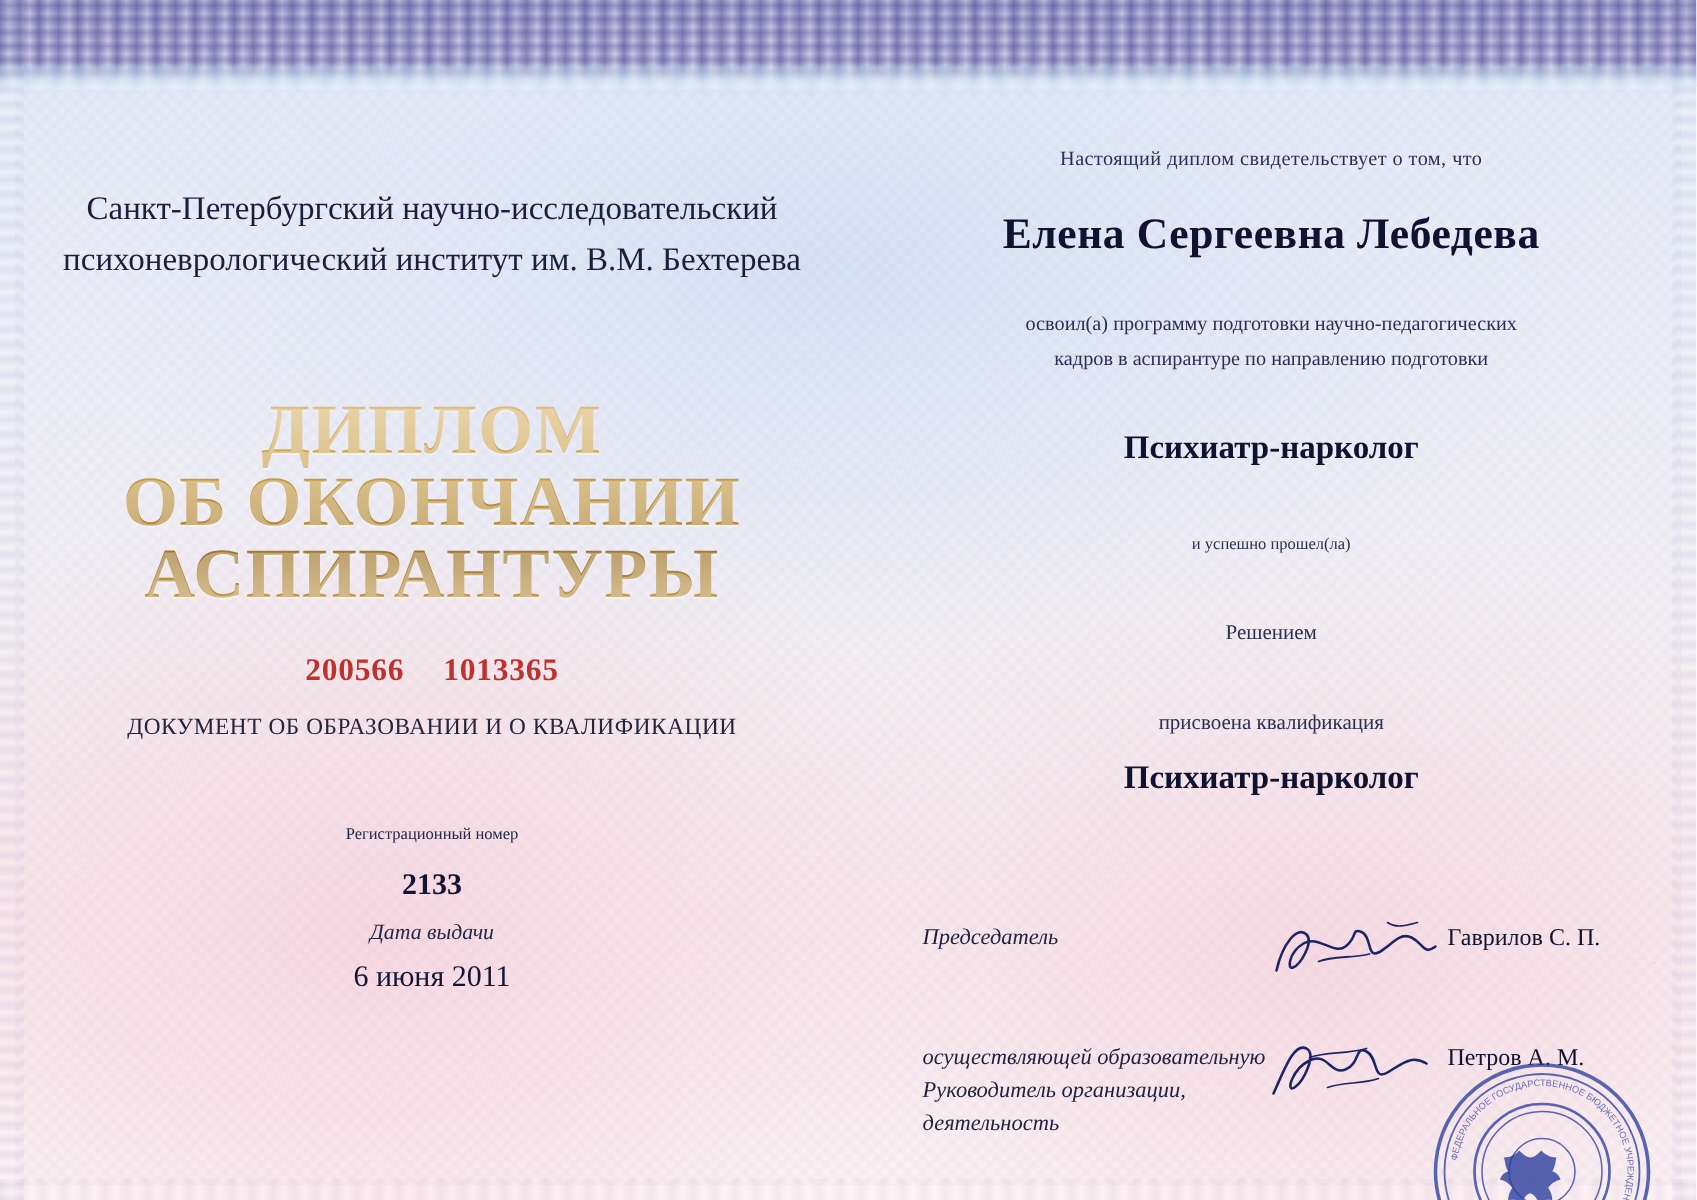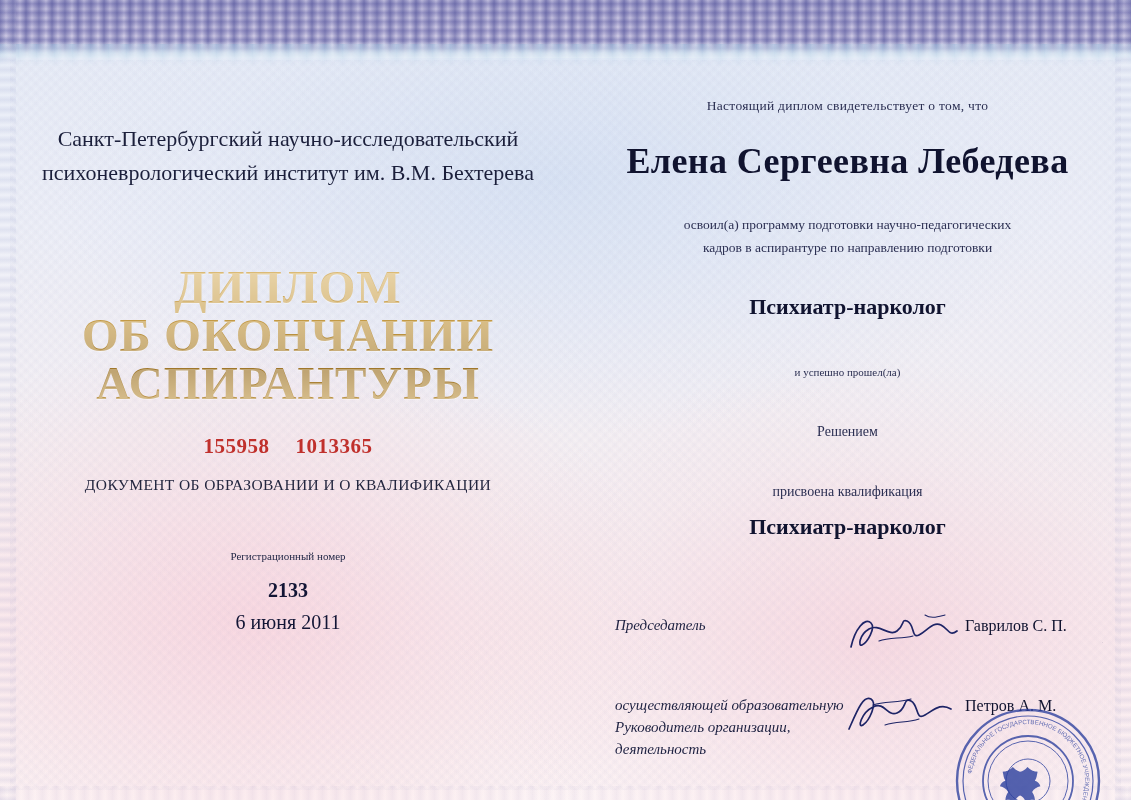--- a/index.html
+++ b/index.html
@@ -198,21 +198,21 @@
 
   
   .rc-intro {
     margin-top: 28px;
     font-size: 13.5px;
     color: #2b2f52;
     letter-spacing: 0.3px;
   }
   .rc-name {
     margin-top: 26px;
-    font-size: 36px;
+    font-size: 29px;
     font-weight: bold;
     color: #10132f;
     letter-spacing: 0.4px;
   }
   .rc-program {
     margin-top: 32px;
     font-size: 13.5px;
     line-height: 1.7;
     color: #2b2f52;
   }
@@ -320,28 +320,29 @@
 
     <div class="title-block">
       <div class="big-title">
         <span class="l1">ДИПЛОМ</span>
         <span class="l2">ОБ ОКОНЧАНИИ</span>
         <span class="l3">АСПИРАНТУРЫ</span>
       </div>
     </div>
 
     <div class="serial">
-      <span>155958</span><span class="gap"></span><span>1013365</span>
+      <span>200566</span><span class="gap"></span><span>1013365</span>
     </div>
 
     <div class="doc-caption">ДОКУМЕНТ ОБ ОБРАЗОВАНИИ И О КВАЛИФИКАЦИИ</div>
 
     <div class="reg-label">Регистрационный номер</div>
     <div class="reg-number">2133</div>
 
+    <div class="date-label">Дата выдачи</div>
     <div class="date-value">6 июня 2011</div>
 
   </div>
 
   <div class="right-col">
 
     <div class="rc-intro">Настоящий диплом свидетельствует о том, что</div>
 
     <div class="rc-name">Елена Сергеевна Лебедева</div>
 

